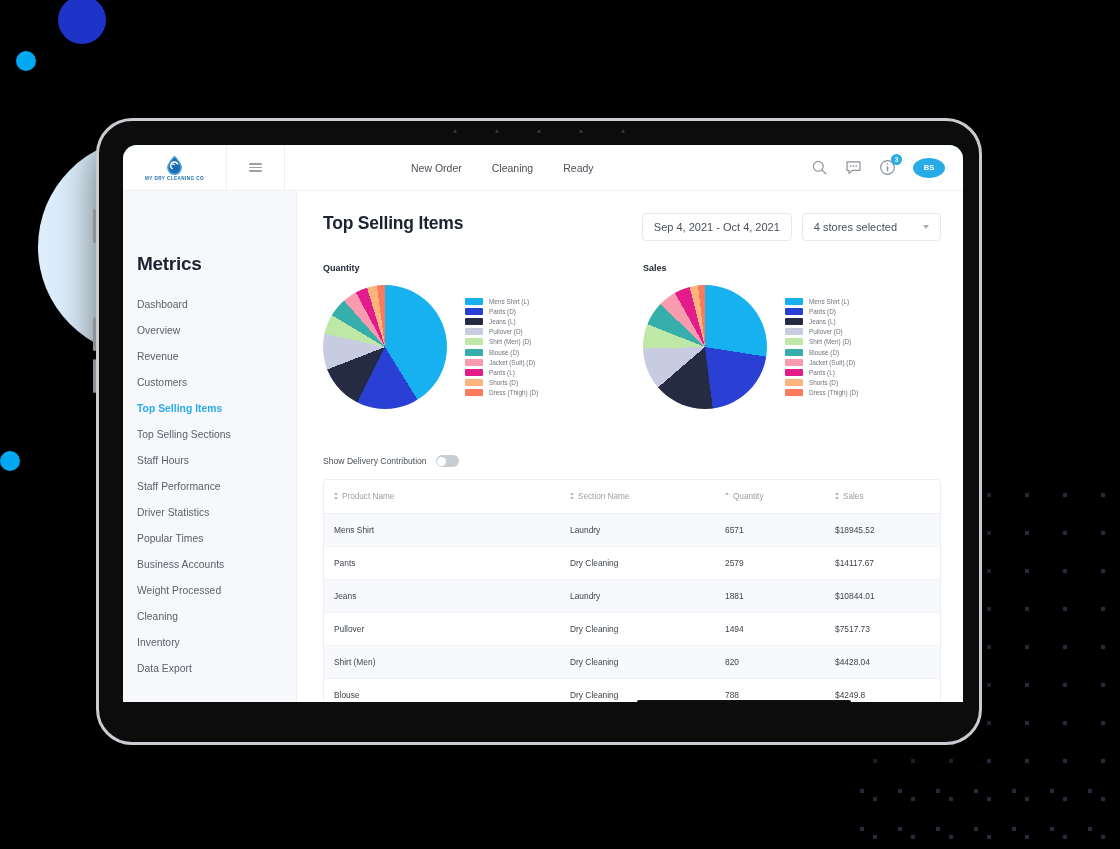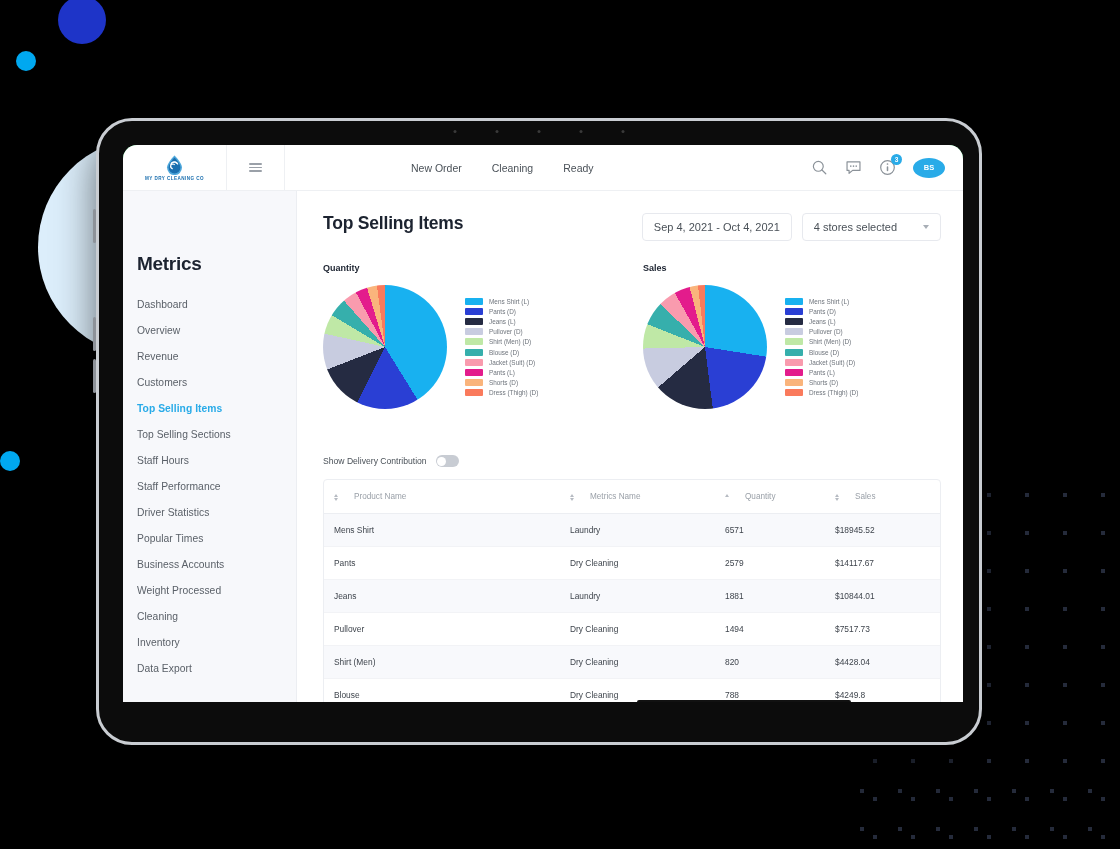--- a/index.html
+++ b/index.html
@@ -139,21 +139,21 @@
 
   #table-card {
     margin-top: 12px; width: 618px; border: 1px solid #eceef2; border-radius: 4px;
     background: #fff; overflow: hidden;
   }
   table { width: 100%; border-collapse: collapse; }
   th {
     text-align: left; font-size: 8.2px; font-weight: 400; color: #9aa0a8;
     padding: 12px 0 12px 0; border-bottom: 1px solid #eceef2; cursor: pointer;
   }
-  .th-inner { display: flex; align-items: flex-end; gap: 16px; }
+  .th-inner { display: flex; align-items: flex-start; gap: 4px; }
   .sort-icon { display: inline-flex; flex-direction: column; gap: 1.5px; }
   .sort-up, .sort-down {
     width: 0; height: 0; border-left: 2.8px solid transparent; border-right: 2.8px solid transparent;
   }
   .sort-up { border-bottom: 3.4px solid #b6bbc2; }
   .sort-down { border-top: 3.4px solid #b6bbc2; }
   .sort-icon.asc .sort-down { opacity: 0; }
   td { font-size: 8.4px; color: #3f454d; padding: 11px 0; border-bottom: 1px solid #f2f3f6; }
   tbody tr:nth-child(odd) { background: #f8f9fc; }
   th:nth-child(1), td:nth-child(1) { width: 246px; padding-left: 10px; }
@@ -393,21 +393,21 @@
                       </span>
                       <span>Product Name</span>
                     </span>
                   </th>
                   <th>
                     <span class="th-inner">
                       <span class="sort-icon">
                         <span class="sort-up"></span>
                           <span class="sort-down"></span>
                       </span>
-                      <span>Metrics Name</span>
+                      <span>Section Name</span>
                     </span>
                   </th>
                   <th>
                     <span class="th-inner">
                       <span class="sort-icon asc">
                         <span class="sort-up"></span>
                           <span class="sort-down"></span>
                       </span>
                       <span>Quantity</span>
                     </span>

